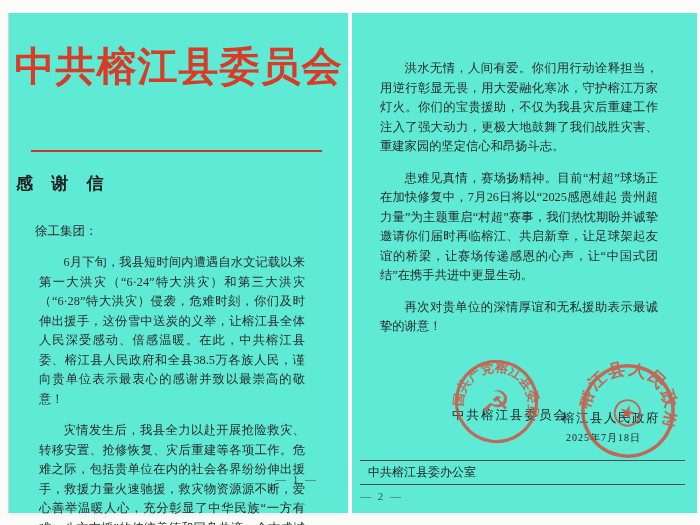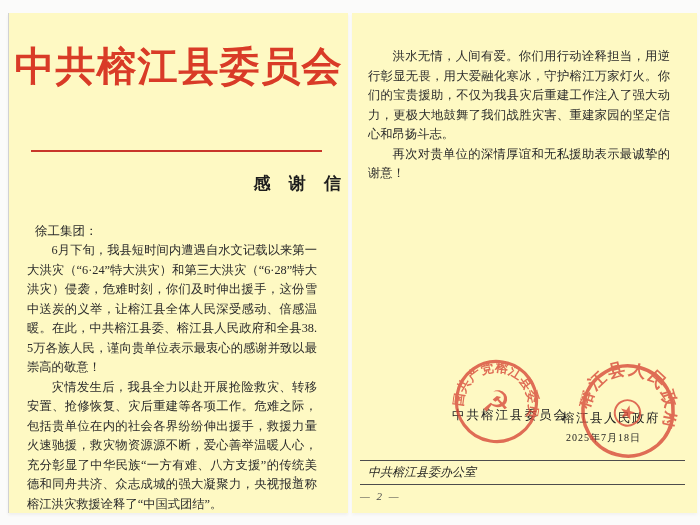--- a/index.html
+++ b/index.html
@@ -1,33 +1,33 @@
 <!DOCTYPE html>
 <html><head>
 <meta charset="utf-8">
 <style>
   html,body{margin:0;padding:0;}
   body{width:700px;height:525px;background:#fbfbfa;overflow:hidden;
        font-family:"Liberation Serif","DejaVu Serif",serif;color:#2b2b2b;}
   .scan{position:relative;width:700px;height:525px;}
-  .page{position:absolute;top:13px;background:#fef9c3;}
+  .page{position:absolute;top:13px;background:#5eead4;}
   .page-left{left:8px;width:339px;height:500px;border-left:1px solid #d2d2d2;
              box-shadow:0 2px 3px rgba(0,0,0,.05);}
   .page-right{left:352px;width:345px;height:500px;box-shadow:0 2px 3px rgba(0,0,0,.04);}
 
   
   .letterhead{margin:0;position:absolute;top:26px;left:0;right:0;text-align:center;
               font-size:40px;font-weight:bold;color:#d93b27;letter-spacing:1px;white-space:nowrap;}
   .red-rule{position:absolute;top:137px;left:22px;right:26px;height:2px;background:#c8372a;}
-  .letter-title{position:absolute;top:159px;left:0;right:0;margin:0;text-align:right;
+  .letter-title{position:absolute;top:159px;left:0;right:0;margin:0;text-align:left;
                 font-size:17px;font-weight:bold;letter-spacing:7px;text-indent:7px;color:#1d1d1d;}
   .salutation{position:absolute;top:202px;left:18px;margin:8px;font-size:12.5px;}
   .body-text{position:absolute;top:228px;left:18px;width:290px;font-size:12.3px;
              line-height:19.5px;text-align:justify;word-break:break-all;}
-  .body-text p{margin:0;text-indent:2em;}
+  .body-text p{margin:12px;text-indent:2em;}
   .page-num{font-size:11px;color:#4a4a4a;letter-spacing:2px;}
   .page-num-1{position:absolute;top:460px;right:30px;}
 
   
   .body-text-2{top:34px;left:16px;width:302px;}
   .sig{position:absolute;font-size:12.5px;white-space:nowrap;color:#222;}
   .sig-party{top:394px;left:100px;letter-spacing:2px;}
   .sig-gov{top:397px;left:210px;letter-spacing:1.5px;}
   .sig-date{top:418px;left:214px;letter-spacing:1px;font-size:10px;}
 
@@ -36,21 +36,21 @@
   .seal-gov{top:349px;left:227px;width:98px;height:98px;transform:rotate(15deg);}
   .seal-ring{fill:none;stroke:#d84b3a;stroke-width:3.6;}
   .seal-arc-text{fill:#d84b3a;font-size:15px;font-weight:bold;
                  font-family:"Liberation Serif","DejaVu Serif",serif;}
   .seal-gov .seal-arc-text{font-size:17.5px;letter-spacing:2px;}
   .seal-center-symbol{fill:#d84b3a;font-size:36px;
                  font-family:"DejaVu Sans",sans-serif;}
   .emblem-ring{fill:none;stroke:#d84b3a;stroke-width:2;}
   .emblem-star{fill:#d84b3a;}
 
-  .footer{position:absolute;left:8px;right:12px;top:447px;font-size:12px;color:#1f1f1f;font-style:italic;}
+  .footer{position:absolute;left:8px;right:12px;top:447px;font-size:12px;color:#1f1f1f;}
   .footer-line{height:1px;background:#4d4d4d;}
   .footer-row{display:flex;justify-content:space-between;align-items:center;
               padding:3px 6px 3px 8px;line-height:17px;}
   .page-num-2{margin-top:5px;margin-left:0;display:inline-block;}
 </style>
 </head>
 <body>
 
 <div class="scan">
 
@@ -66,20 +66,21 @@
       <p>6月下旬，我县短时间内遭遇自水文记载以来第一大洪灾（“6·24”特大洪灾）和第三大洪灾（“6·28”特大洪灾）侵袭，危难时刻，你们及时伸出援手，这份雪中送炭的义举，让榕江县全体人民深受感动、倍感温暖。在此，中共榕江县委、榕江县人民政府和全县38.5万各族人民，谨向贵单位表示最衷心的感谢并致以最崇高的敬意！</p>
       <p>灾情发生后，我县全力以赴开展抢险救灾、转移安置、抢修恢复、灾后重建等各项工作。危难之际，包括贵单位在内的社会各界纷纷伸出援手，救援力量火速驰援，救灾物资源源不断，爱心善举温暖人心，充分彰显了中华民族“一方有难、八方支援”的传统美德和同舟共济、众志成城的强大凝聚力，央视报道称榕江洪灾救援诠释了“中国式团结”。</p>
     </div>
 
     <div class="page-num page-num-1">— 1 —</div>
   </section>
 
   <section class="page page-right">
     <div class="body-text body-text-2">
       <p>洪水无情，人间有爱。你们用行动诠释担当，用逆行彰显无畏，用大爱融化寒冰，守护榕江万家灯火。你们的宝贵援助，不仅为我县灾后重建工作注入了强大动力，更极大地鼓舞了我们战胜灾害、重建家园的坚定信心和昂扬斗志。</p>
+      <p>患难见真情，赛场扬精神。目前“村超”球场正在加快修复中，7月26日将以“2025感恩雄起 贵州超力量”为主题重启“村超”赛事，我们热忱期盼并诚挚邀请你们届时再临榕江、共启新章，让足球架起友谊的桥梁，让赛场传递感恩的心声，让“中国式团结”在携手共进中更显生动。</p>
       <p>再次对贵单位的深情厚谊和无私援助表示最诚挚的谢意！</p>
     </div>
 
     <div class="sig sig-party">中共榕江县委员会</div>
     <div class="sig sig-gov">榕江县人民政府</div>
     <div class="sig sig-date">2025年7月18日</div>
 
     <svg class="seal seal-party" viewBox="0 0 100 100">
       <defs>
         <path id="arcParty" d="M 14 66 A 38 38 0 1 1 86 66" fill="none"></path>

